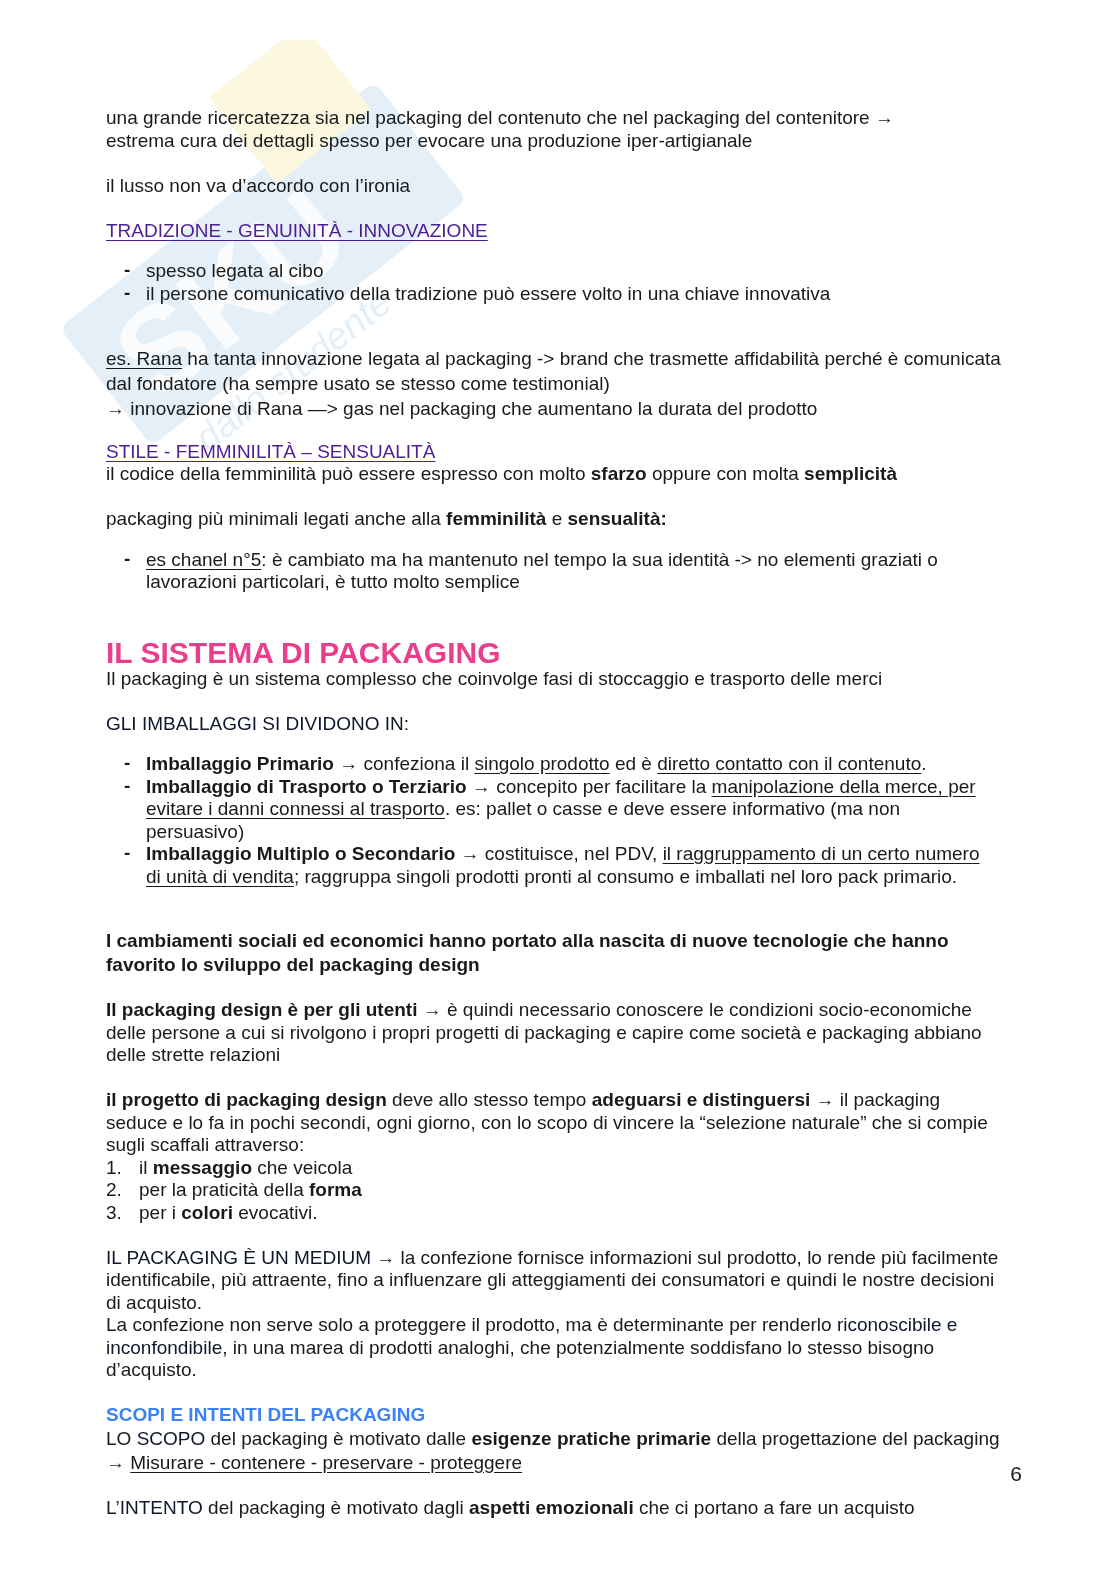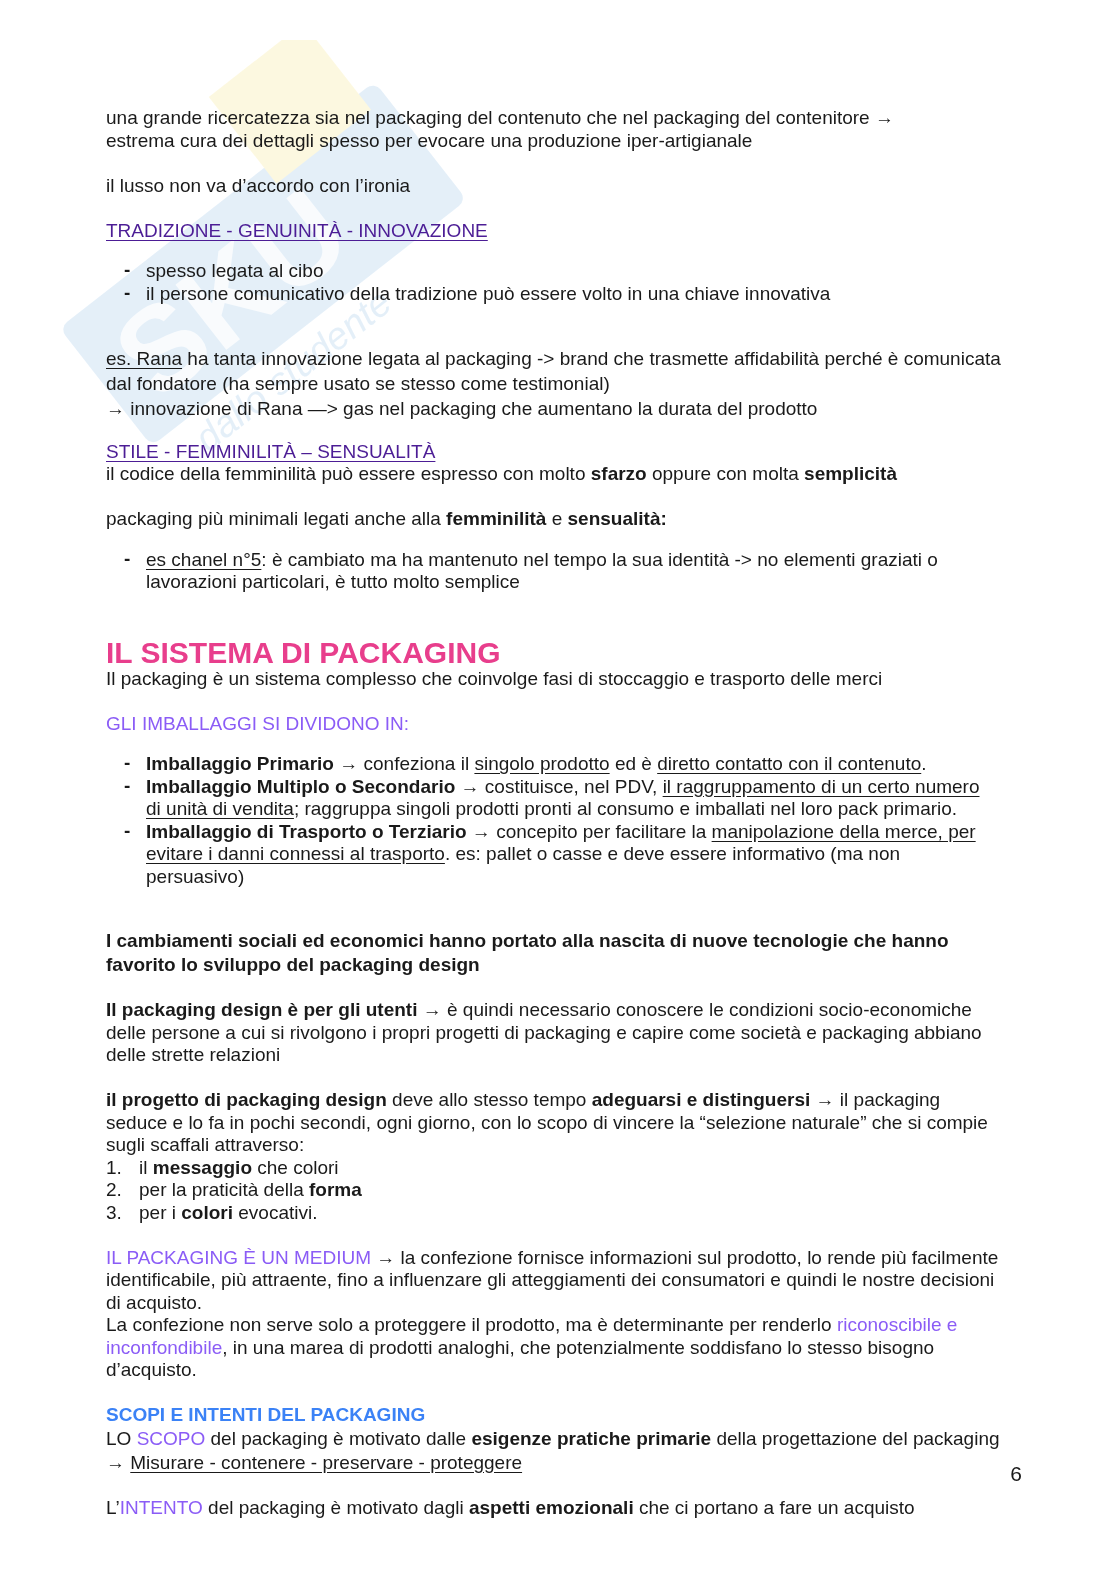--- a/index.html
+++ b/index.html
@@ -11,21 +11,21 @@
       position: absolute; left: 20px; top: 40px; width: 480px; height: 440px;
       pointer-events: none; z-index: 0;
     }
     .page {
       position: absolute; left: 106px; top: 107px; width: 900px; z-index: 1;
       font-size: 19px; line-height: 22.5px;
     }
     p { margin: 0; }
     .gap { height: 22.5px; }
     .gap-s { height: 20px; }
-    .red { color: #8b5cf6; }
+    .red { color: #0f172a; }
     .red-u { color: #4c1d95; text-decoration: underline; text-underline-offset: 3px; }
     .pink-h { color: #e83e8c; font-weight: bold; font-size: 30px; line-height: 30px; }
     .red-h { color: #3b82f6; font-weight: bold; }
     .u { text-decoration: underline; text-underline-offset: 3px; }
     .i { }
     .b { font-weight: bold; }
     ul.dash { list-style: none; margin: 18px; padding: 0; }
     ul.dash li { position: relative; padding-left: 22px; }
     ul.dash li::before { content: "-"; position: absolute; left: 0; top: -1px; font-weight: bold; }
     ol.num { margin: 0; padding: 0; list-style: none; }
@@ -71,34 +71,34 @@
     <li><span class="i u">es chanel n°5</span><span>: è cambiato ma ha mantenuto nel tempo la sua identità -&gt; no elementi graziati o lavorazioni particolari, è tutto molto semplice</span></li>
   </ul>
   <div style="height:26px"></div>
 
   <p class="pink-h">IL SISTEMA DI PACKAGING</p>
   <p>Il packaging è un sistema complesso che coinvolge fasi di stoccaggio e trasporto delle merci</p>
   <div class="gap"></div>
   <p class="red">GLI IMBALLAGGI SI DIVIDONO IN:</p>
   <ul class="dash">
     <li><span class="b">Imballaggio Primario</span><span> → </span><span>confeziona il </span><span class="u">singolo prodotto</span><span> ed è </span><span class="u">diretto contatto con il contenuto</span><span>.</span></li>
+    <li><span class="b">Imballaggio di Trasporto o Terziario</span><span> → </span><span>concepito per facilitare la </span><span class="u">manipolazione della merce, per evitare i danni connessi al trasporto</span><span>. es: pallet o casse e deve essere informativo (ma non persuasivo)</span></li>
     <li><span class="b">Imballaggio Multiplo o Secondario</span><span> → </span><span>costituisce, nel PDV, </span><span class="u">il raggruppamento di un certo numero di unità di vendita</span><span>; raggruppa singoli prodotti pronti al consumo e imballati nel loro pack primario.</span></li>
-    <li><span class="b">Imballaggio di Trasporto o Terziario</span><span> → </span><span>concepito per facilitare la </span><span class="u">manipolazione della merce, per evitare i danni connessi al trasporto</span><span>. es: pallet o casse e deve essere informativo (ma non persuasivo)</span></li>
   </ul>
   <div class="gap"></div>
 
   <p class="b" style="line-height:24px">I cambiamenti sociali ed economici hanno portato alla nascita di nuove tecnologie che hanno favorito lo sviluppo del packaging design</p>
   <div class="gap"></div>
 
   <p><span class="b">Il packaging design è per gli utenti</span><span> → è quindi necessario conoscere le condizioni socio-economiche delle persone a cui si rivolgono i propri progetti di packaging e capire come società e packaging abbiano delle strette relazioni</span></p>
   <div class="gap"></div>
 
   <p><span class="b">il progetto di packaging design</span><span> deve allo stesso tempo </span><span class="b">adeguarsi e distinguersi</span><span> → il packaging seduce e lo fa in pochi secondi, ogni giorno, con lo scopo di vincere la “selezione naturale” che si compie sugli scaffali attraverso:</span></p>
   <ol class="num">
-    <li><span class="n">1.</span><span>il </span><span class="b">messaggio</span><span> che colori</span></li>
+    <li><span class="n">1.</span><span>il </span><span class="b">messaggio</span><span> che veicola</span></li>
     <li><span class="n">2.</span><span>per la praticità della </span><span class="b">forma</span><span></span></li>
     <li><span class="n">3.</span><span>per i </span><span class="b">colori</span><span> evocativi.</span></li>
   </ol>
   <div class="gap"></div>
 
   <p><span class="red">IL PACKAGING È UN MEDIUM</span><span>  → la confezione fornisce informazioni sul prodotto, lo rende più facilmente identificabile, più attraente, fino a influenzare gli atteggiamenti dei consumatori e quindi le nostre decisioni di acquisto.</span></p>
   <p><span>La confezione non serve solo a proteggere il prodotto, ma è determinante per renderlo </span><span class="red">riconoscibile e inconfondibile</span><span>, in una marea di prodotti analoghi, che potenzialmente soddisfano lo stesso bisogno d’acquisto.</span></p>
   <div class="gap"></div>
 
   <p class="red-h">SCOPI E INTENTI DEL PACKAGING</p>

